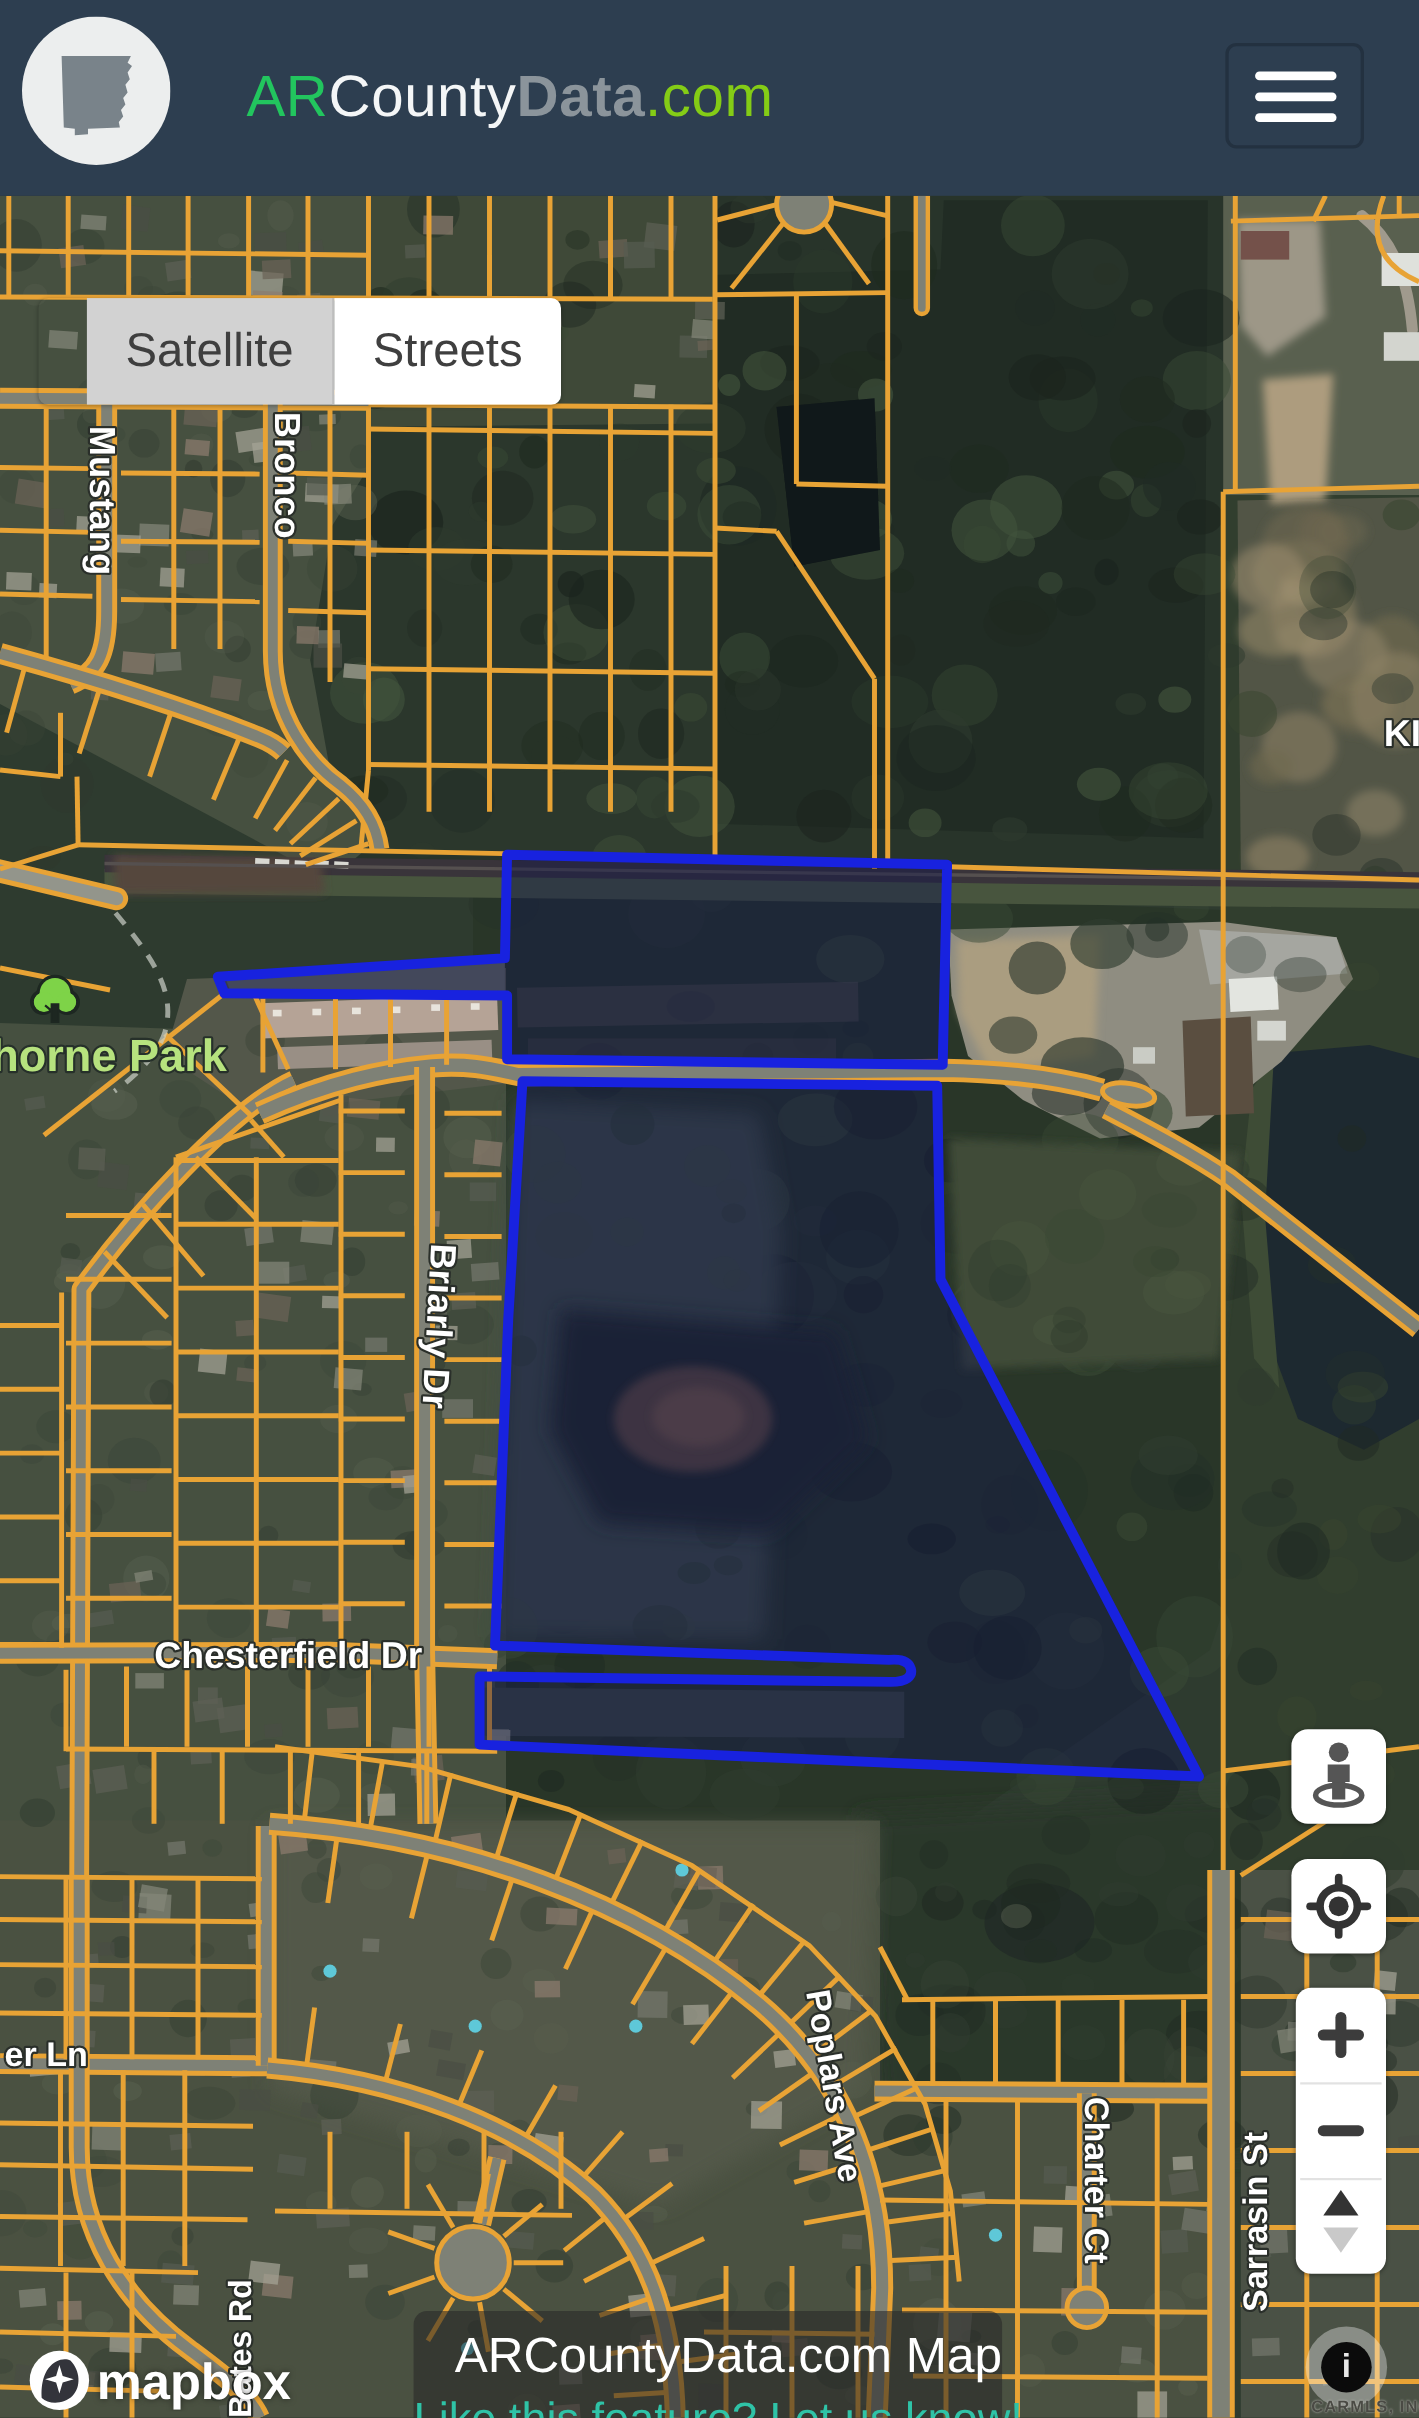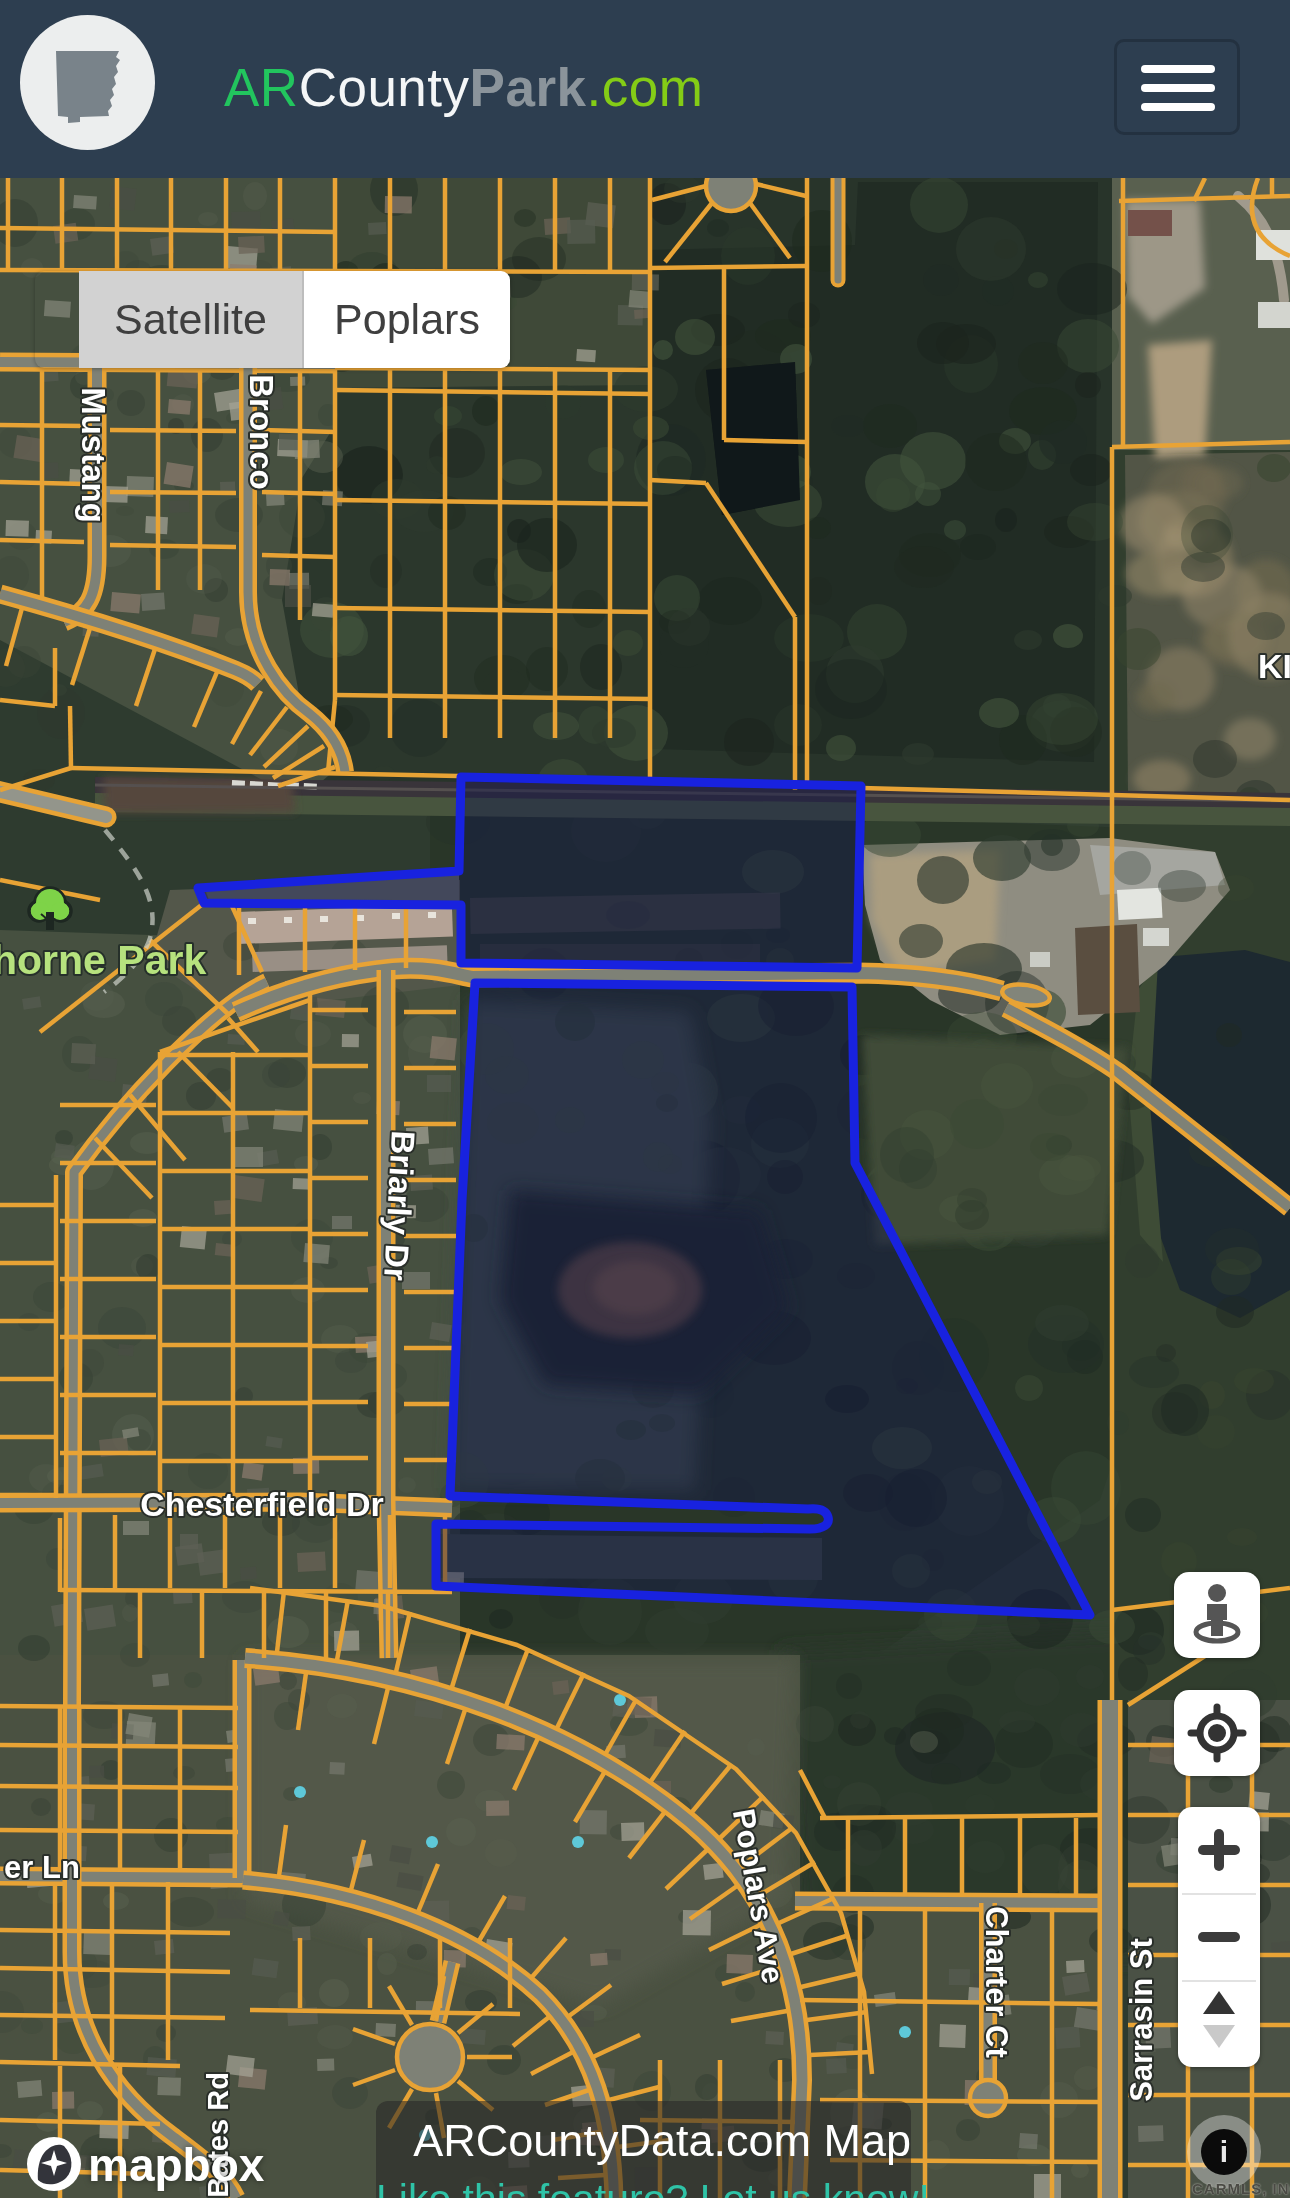--- a/index.html
+++ b/index.html
@@ -1382,38 +1382,38 @@
 </svg>
 
 <div class="abs" style="left:0;top:0;width:1290px;height:178px;background:#2d3e50;"></div>
 
 <svg class="abs" style="left:20px;top:15px" width="135" height="135" viewBox="0 0 135 135">
 <circle cx="67.5" cy="67.5" r="67.5" fill="#eceeee"></circle>
 <path d="M36,36 L99,36 L96,42 L100,45 L96,51 L98,57 L94,62 L96,69 L92,74 L94,80 L90,85 L92,91 L88,96 L89,101 L60,102 L60,107 L48,108 L48,102 L38,101 Z" fill="#79838a"></path>
 </svg>
 
 <div class="abs" style="left:224px;top:57px;font-size:53px;letter-spacing:0.5px;">
-<span style="color:#22c55e;font-weight:normal;">AR</span><span style="color:#f4f6f7;text-align:center;">County</span><span style="color:#8b949b;font-weight:bold;">Park</span><span style="color:#84cc16;">.com</span>
+<span style="color:#22c55e;font-weight:normal;">AR</span><span style="color:#f4f6f7;text-align:center;">County</span><span style="color:#8b949b;font-weight:bold;">Data</span><span style="color:#84cc16;">.com</span>
 </div>
 
 <div class="abs" style="left:1114px;top:39px;width:126px;height:96px;border:3px solid #233140;border-radius:10px;box-sizing:border-box;"></div>
 
 <svg class="abs" style="left:1114px;top:39px" width="126" height="96" viewBox="0 0 126 96">
 <g stroke="#ffffff" stroke-width="8" stroke-linecap="round">
 <line x1="31" y1="30" x2="97" y2="30"></line>
       <line x1="31" y1="49" x2="97" y2="49"></line>
       <line x1="31" y1="68" x2="97" y2="68"></line>
 </g>
 </svg>
 
 <div class="abs" style="left:35px;top:271px;width:431px;height:97px;border-radius:9px;box-shadow:0 1px 4px rgba(0,0,0,0.3);overflow:hidden;display:flex;padding-left:44px;">
 
   <div style="width:223px;height:97px;background:#d2d2d2;border-right:2px solid #bdbdbd;display:flex;align-items:center;justify-content:center;font-size:43px;color:#3f3f3f;">Satellite</div>
 
-  <div style="width:206px;height:97px;background:#ffffff;display:flex;align-items:center;justify-content:center;font-size:43px;color:#3f3f3f;">Poplars</div>
+  <div style="width:206px;height:97px;background:#ffffff;display:flex;align-items:center;justify-content:center;font-size:43px;color:#3f3f3f;">Streets</div>
 </div>
 
 <div class="abs" style="left:1174px;top:1572px;width:86px;height:86px;background:#fff;border-radius:15px;box-shadow:0 1px 4px rgba(0,0,0,0.4);"></div>
 <svg class="abs" style="left:1174px;top:1572px" width="86" height="86" viewBox="0 0 86 86">
 <g fill="#555555">
 <circle cx="43" cy="21" r="9"></circle>
 <path d="M33,32 L53,32 L53,48 L49,48 L49,64 L37,64 L37,48 L33,48 Z"></path>
 </g>
 <ellipse cx="43" cy="60" rx="21" ry="9" fill="none" stroke="#555555" stroke-width="5"></ellipse>
 </svg>

